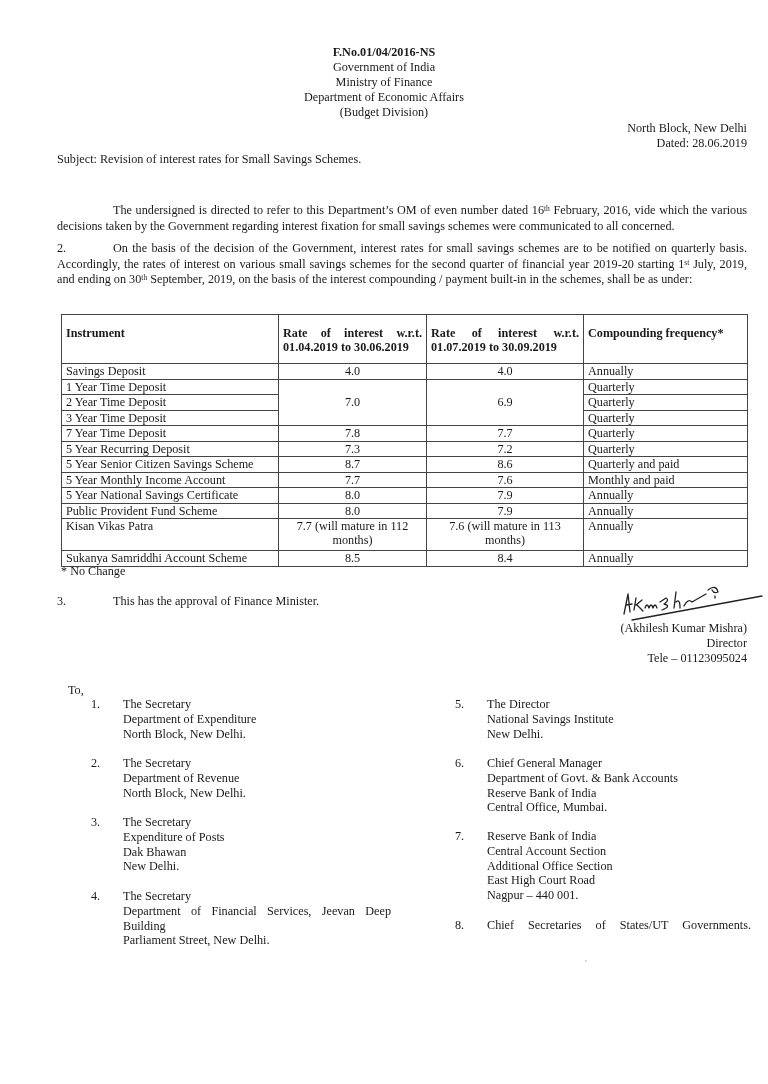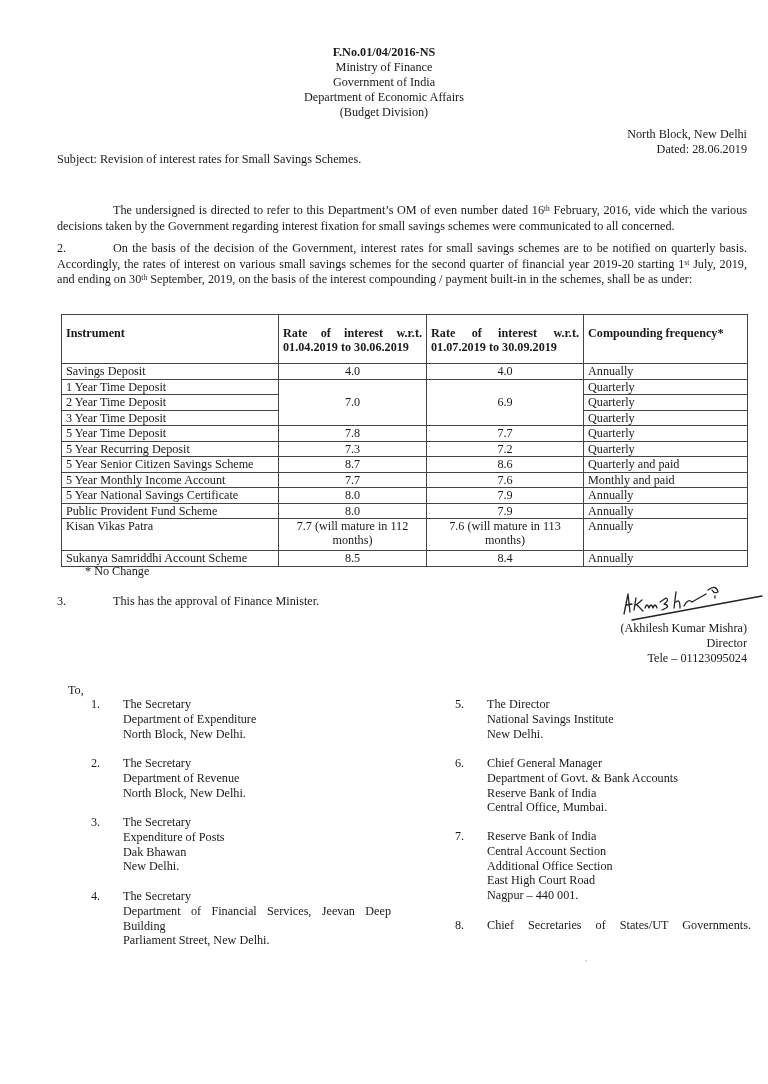--- a/index.html
+++ b/index.html
@@ -14,44 +14,44 @@
   sup { font-size:7.5px; vertical-align:top; position:relative; top:-2px; }
   table.rates { position:absolute; left:61px; top:314px; border-collapse:collapse; width:687px;
                 font-size:12.2px; line-height:14px; }
   table.rates th, table.rates td { border:1px solid #444; padding:0 4px; vertical-align:top; }
   table.rates th { font-weight:bold; text-align:left; padding-top:11px; height:37px; }
   table.rates th.just { text-align:justify; text-align-last:left;margin-top:24px; }
   table.rates td { height:14.5px; }
   table.rates td.c { text-align:center; vertical-align:middle; }
   table.rates td.cm { text-align:center; vertical-align:top; }
   .col1 { width:208px; } .col2 { width:139px; } .col3 { width:148px; } .col4 { width:155px; }
-  .note { left:61px; top:564px;margin-left:24px; }
+  .note { left:61px; top:564px; }
   .sig { left:616px; top:580px; }
   .signame { right:21px; top:621px; text-align:right; line-height:15px; }
   .to { left:68px; top:683px; }
   .addr { line-height:14.8px; }
   .addr .num { position:absolute; left:0; }
   .addr .body { margin-left:32px; }
   .lcol { left:91px; width:300px; }
   .rcol { left:455px; width:296px; }
   .just { text-align:justify; text-align-last:justify; }
   .faint { position:absolute; width:2px; height:2px; background:#ccc; border-radius:1px; }
 </style>
 </head>
 <body>
 
 <div class="abs hdr" style="top:45px;">
   <div class="fno">F.No.01/04/2016-NS</div>
+  <div>Government of India</div>
   <div>Ministry of Finance</div>
-  <div>Government of India</div>
   <div>Department of Economic Affairs</div>
   <div>(Budget Division)</div>
 </div>
 
-<div class="abs right" style="top:127px;margin-left:20px;">
+<div class="abs right" style="top:121px;margin-left:20px;">
   <div>North Block, New Delhi</div>
   <div>Dated: 28.06.2019</div>
 </div>
 
 <div class="abs para" style="top:152px;">Subject: Revision of interest rates for Small Savings Schemes.</div>
 
 <div class="abs para" style="top:183px;margin-top:20px;"><span class="indent"></span><span>The undersigned is directed to refer to this Department’s OM of even number dated 16</span><sup>th</sup><span> February, 2016, vide which the various decisions taken by the Government regarding interest fixation for small savings schemes were communicated to all concerned.</span></div>
 
 <div class="abs para" style="top:241px;"><span class="indent">2.</span><span>On the basis of the decision of the Government, interest rates for small savings schemes are to be notified on quarterly basis. Accordingly, the rates of interest on various small savings schemes for the second quarter of financial year 2019-20 starting 1</span><sup>st</sup><span> July, 2019, and ending on 30</span><sup>th</sup><span> September, 2019, on the basis of the interest compounding / payment built-in in the schemes, shall be as under:</span></div>
 
@@ -79,21 +79,21 @@
     </tr>
     <tr>
       <td>2 Year Time Deposit</td>
       <td>Quarterly</td>
     </tr>
     <tr>
       <td>3 Year Time Deposit</td>
       <td>Quarterly</td>
     </tr>
     <tr>
-      <td>5 Year Time Deposit</td>
+      <td>7 Year Time Deposit</td>
       <td class="c">7.8</td>
       <td class="c">7.7</td>
       <td>Quarterly</td>
     </tr>
     <tr>
       <td>5 Year Recurring Deposit</td>
       <td class="c">7.3</td>
       <td class="c">7.2</td>
       <td>Quarterly</td>
     </tr>

